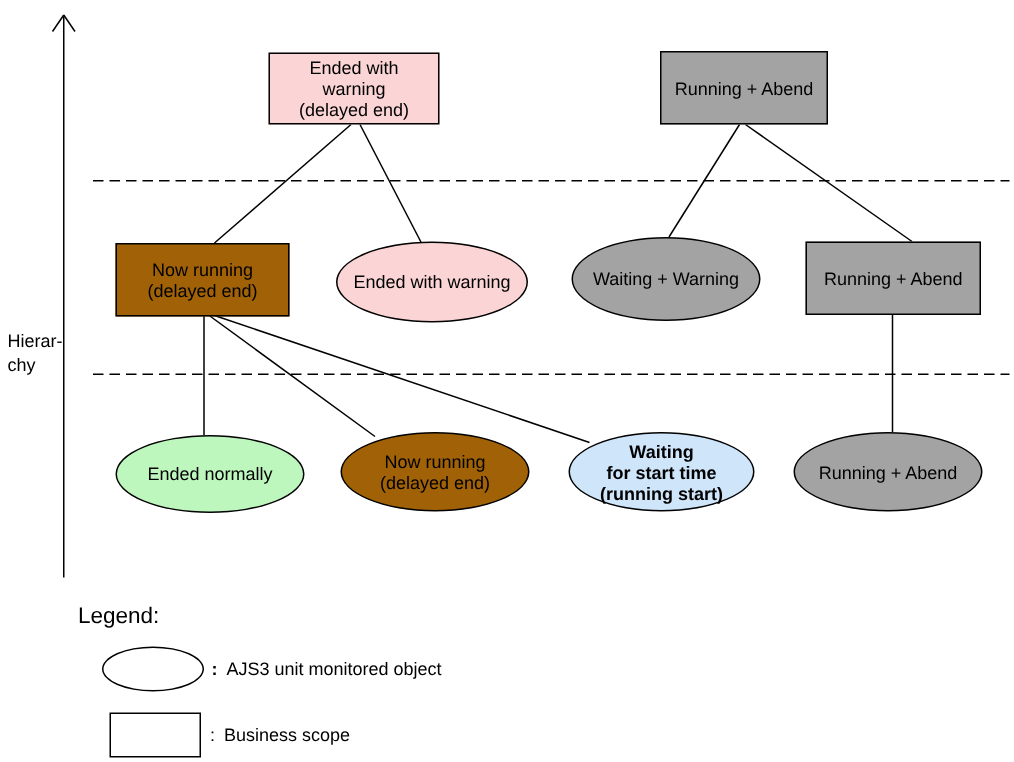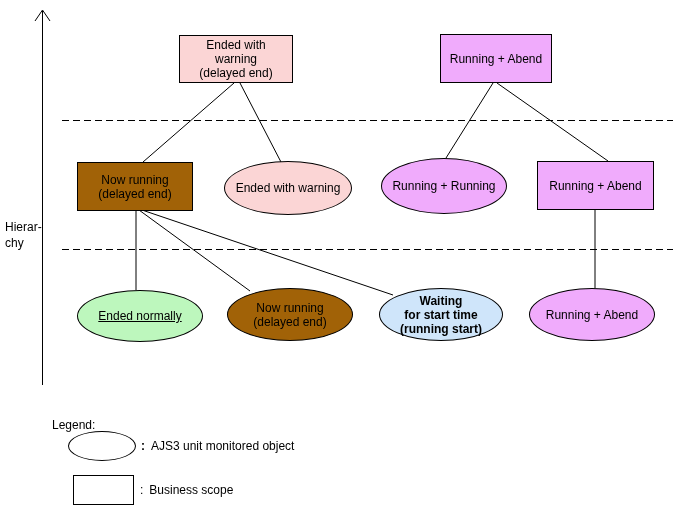--- a/index.html
+++ b/index.html
@@ -17,35 +17,34 @@
     display:flex;flex-direction:column;
     align-items:center;justify-content:center;
     text-align:center;
     font-size:12px;line-height:14px;
     border:1px solid #000;
     box-sizing:border-box;
     z-index:2;
   }
   .ellipse{border-radius:50%;}
   .c-pink{background:#FBD5D5;}
-  .c-red{background:#f0abfc;}
+  .c-red{background:#a3a3a3;}
   .c-green{background:#a16207;}
   .c-lightgreen{background:#BDF7BD;}
   .c-lightblue{background:#CFE5FA;}
   .axis-label{
     position:absolute;left:5px;top:187px;
     font-size:12px;line-height:16px;
     z-index:2;
     margin-top:32px;
   }
   .legend-title{
     position:absolute;left:52px;top:402px;
-    font-size:12px;
+    font-size:15px;
     z-index:2;
-    margin-top:16px;
   }
   .legend-symbol-ellipse{
     position:absolute;left:68px;top:431px;width:68px;height:30px;
     border:1px solid #000;border-radius:50%;
     box-sizing:border-box;background:#fff;z-index:2;
   }
   .legend-symbol-rect{
     position:absolute;left:73px;top:475px;width:61px;height:30px;
     border:1px solid #000;
     box-sizing:border-box;background:#fff;z-index:2;
@@ -101,27 +100,27 @@
   </div>
 
   <div class="node c-green" style="left:77px;top:162px;width:116px;height:49px;">
     <span>Now running</span>
     <span>(delayed end)</span>
   </div>
   <div class="node ellipse c-pink" style="left:224px;top:161px;width:128px;height:54px;justify-content:center;">
     <span>Ended with warning</span>
   </div>
   <div class="node ellipse c-red" style="left:381px;top:158px;width:126px;height:56px;">
-    <span>Running + Running</span>
+    <span>Waiting + Warning</span>
   </div>
   <div class="node c-red" style="left:537px;top:161px;width:117px;height:49px;">
     <span>Running + Abend</span>
   </div>
 
-  <div class="node ellipse c-lightgreen" style="left:77px;top:290px;width:126px;height:52px;text-decoration:underline;">
+  <div class="node ellipse c-lightgreen" style="left:77px;top:290px;width:126px;height:52px;">
     <span>Ended normally</span>
   </div>
   <div class="node ellipse c-green" style="left:227px;top:288px;width:126px;height:53px;">
     <span>Now running</span>
     <span>(delayed end)</span>
   </div>
   <div class="node ellipse c-lightblue" style="left:379px;top:288px;width:124px;height:53px;font-weight:bold;">
     <span>Waiting</span>
     <span>for start time</span>
     <span>(running start)</span>

